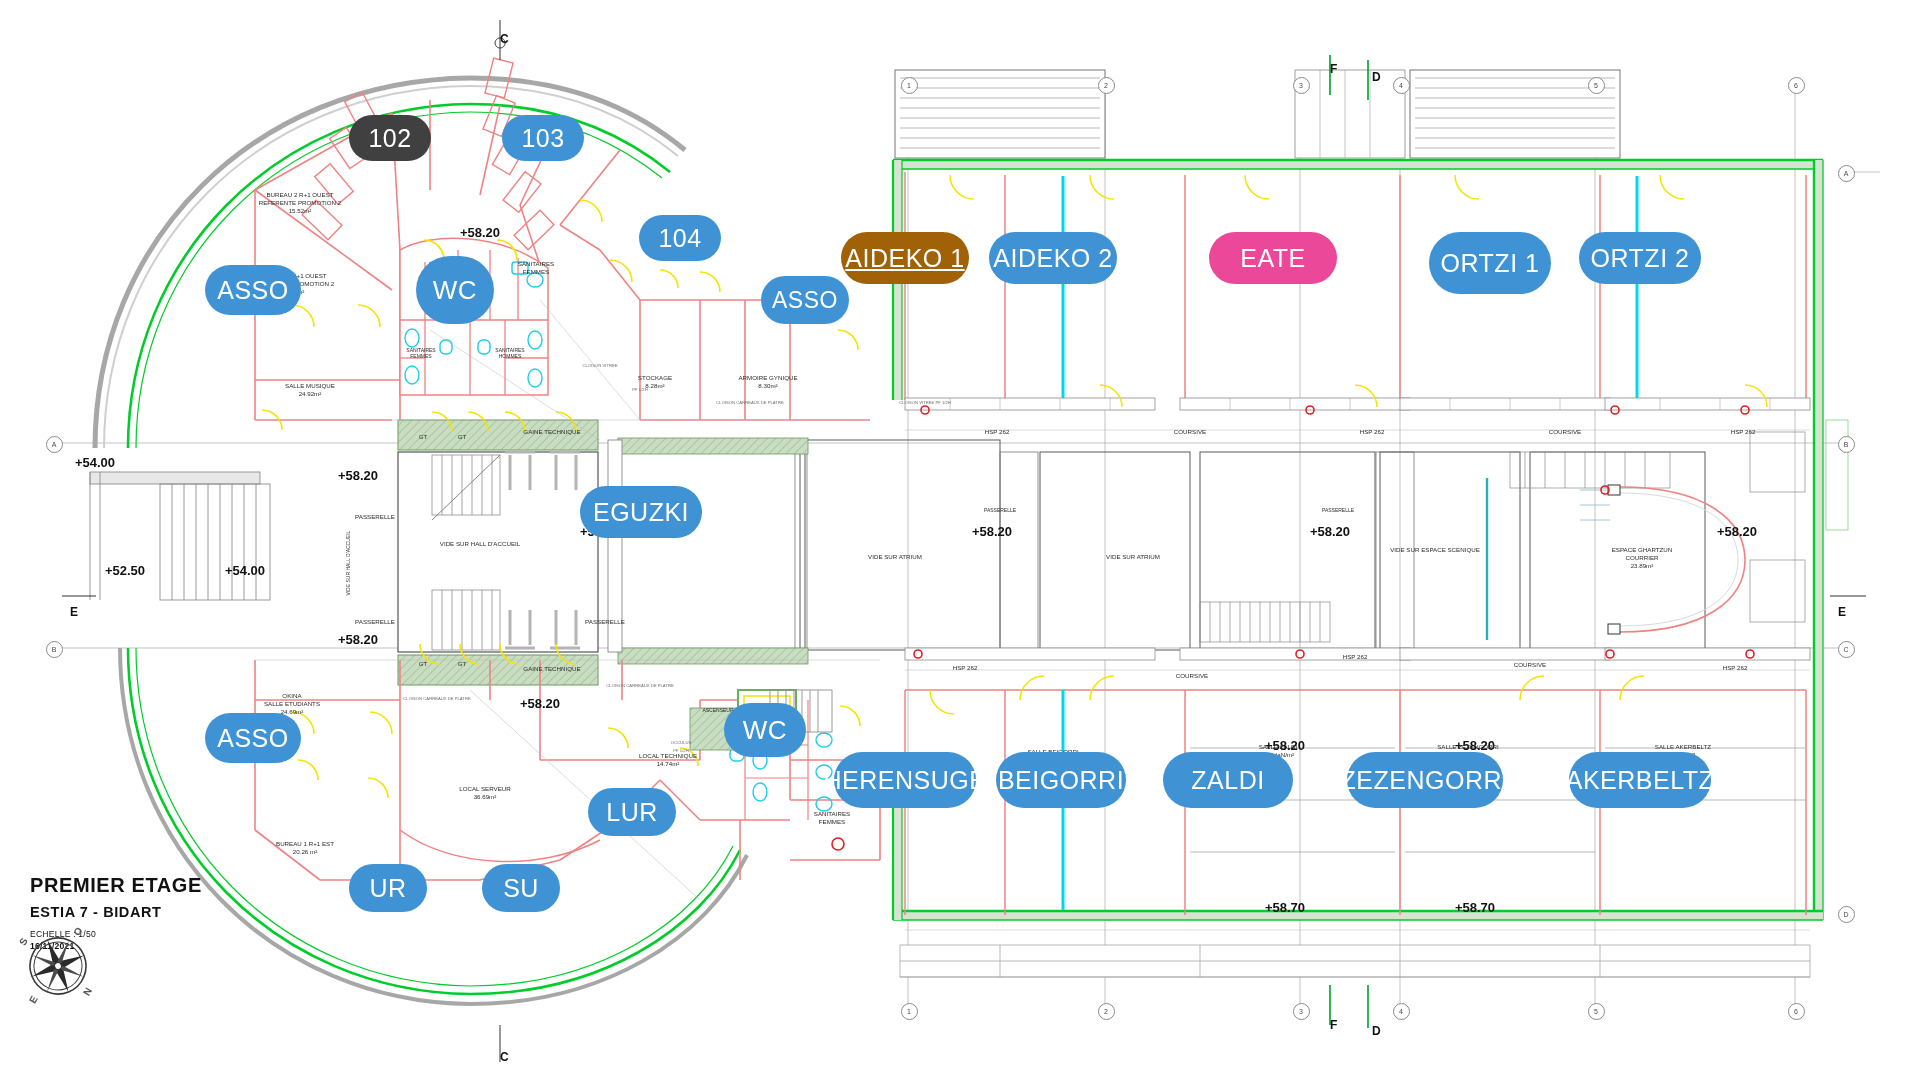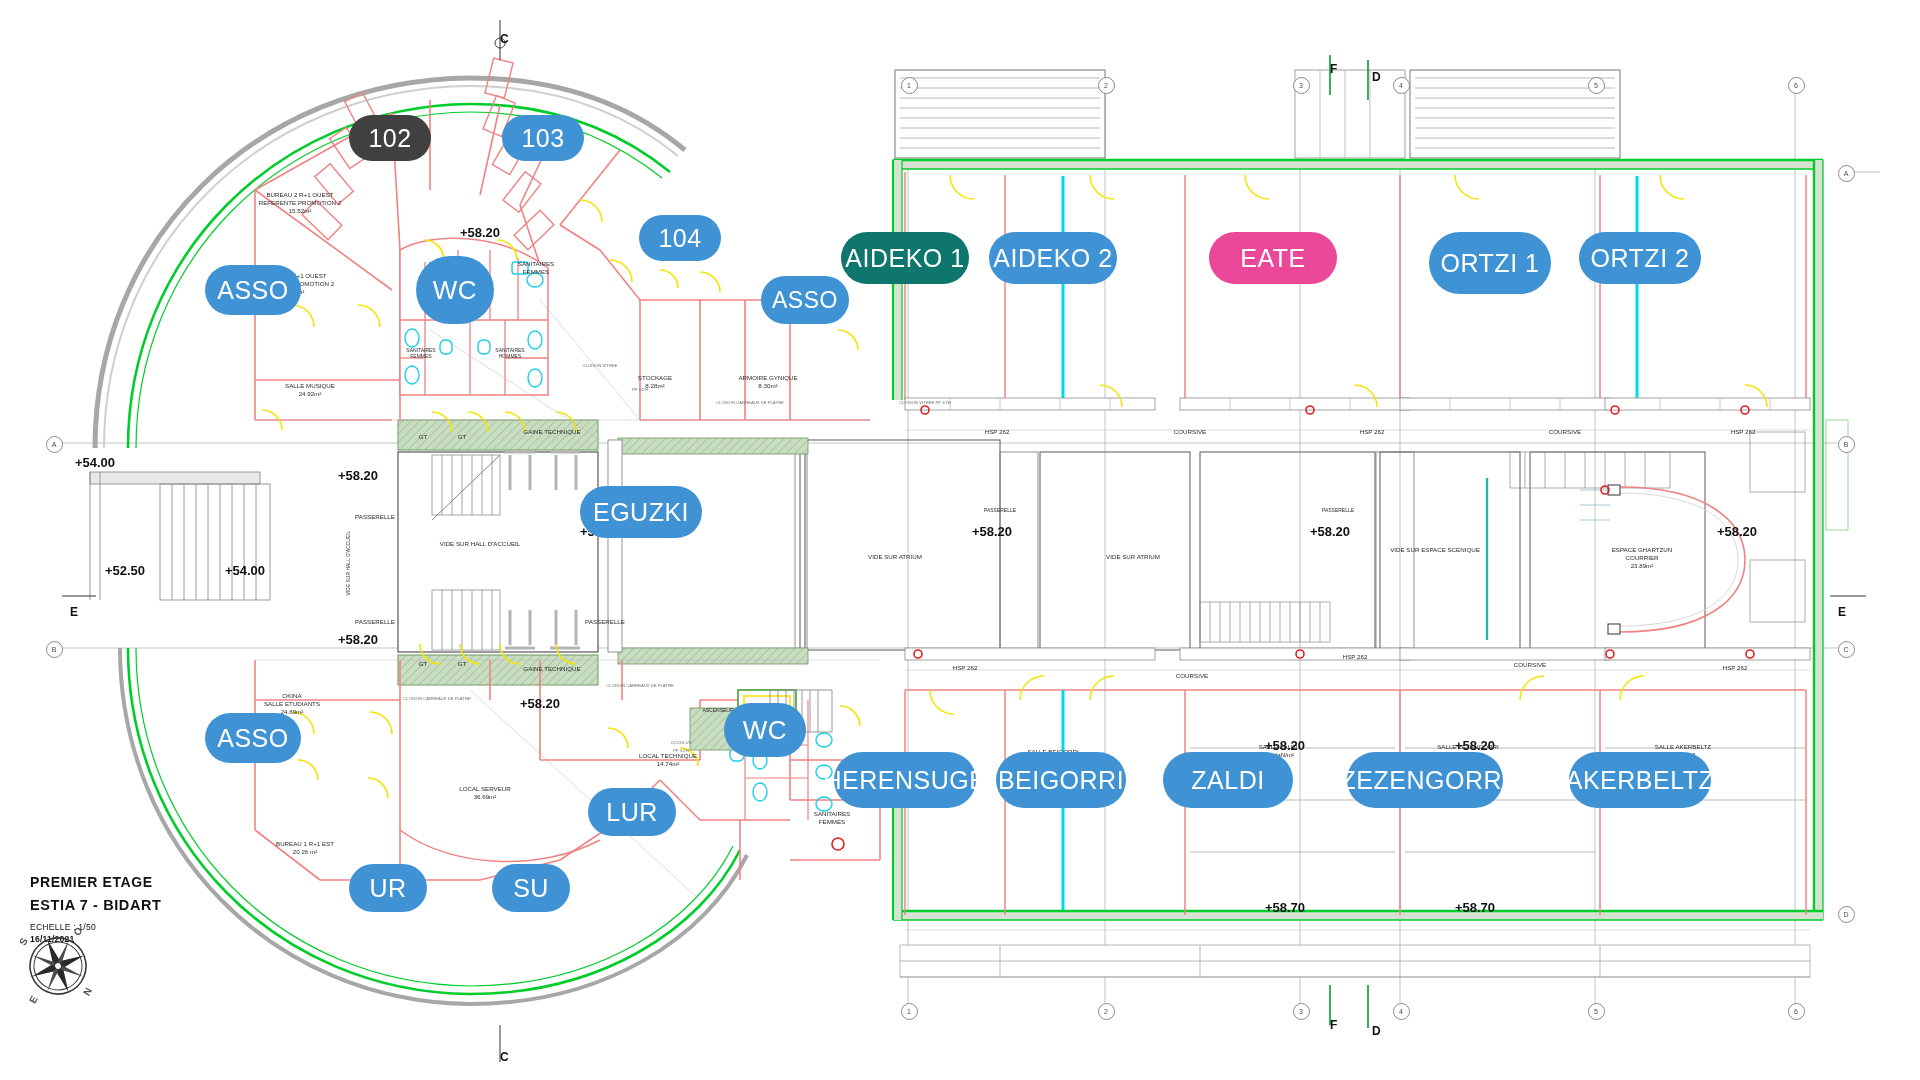--- a/index.html
+++ b/index.html
@@ -36,21 +36,21 @@
   }
   .t4{font-size:4.2px;}
   .t5{font-size:5px;}
   .t6{font-size:6.2px;}
   .ctr{transform:translateX(-50%);text-align:center;}
   .lvl{font-size:13px;font-weight:bold;color:#111;}
   .grey{color:#6d6d6d;}
 
   
   #titleblock{position:absolute;left:30px;top:874px;z-index:60;}
-  #titleblock .t1{font-size:14px;font-weight:bold;letter-spacing:.6px;color:#111;margin-bottom:7px;}
+  #titleblock .t1{font-size:20px;font-weight:bold;letter-spacing:.6px;color:#111;margin-bottom:7px;}
   #titleblock .t2{font-size:14.5px;font-weight:bold;letter-spacing:.6px;color:#111;margin-bottom:9px;}
   #titleblock .t3{font-size:8.6px;font-weight:normal;color:#111;letter-spacing:.2px;}
   #titleblock .t3b{font-size:8.6px;font-weight:bold;color:#111;letter-spacing:.2px;margin-top:2px;}
 
   #compass{position:absolute;left:22px;top:930px;width:72px;height:72px;z-index:60;}
   .cmp-l{position:absolute;font-size:10px;font-weight:bold;color:#555;}
 
   
   .secmark{position:absolute;z-index:55;font-size:12px;font-weight:bold;color:#111;}
   .grid-bub{position:absolute;z-index:52;width:15px;height:15px;border-radius:50%;
@@ -591,31 +591,31 @@
       <div class="grid-bub" style="left: 1837.5px; top: 905.5px;">D</div>
     </div>
 
   <div id="pilllayer">
       <div class="pill md" style="left: 349px; top: 115px; width: 82px; height: 46px; background: #404040; color: rgb(255, 255, 255);">102</div>
       <div class="pill md" style="left: 502px; top: 115px; width: 82px; height: 46px; background: rgb(63, 147, 212); color: rgb(255, 255, 255);">103</div>
       <div class="pill md" style="left: 639px; top: 215px; width: 82px; height: 46px; background: rgb(63, 147, 212); color: rgb(255, 255, 255);">104</div>
       <div class="pill md" style="left: 205px; top: 265px; width: 96px; height: 50px; background: rgb(63, 147, 212); color: rgb(255, 255, 255);">ASSO</div>
       <div class="pill lg" style="left: 416px; top: 256px; width: 78px; height: 68px; background: rgb(63, 147, 212); color: rgb(255, 255, 255);">WC</div>
       <div class="pill sm" style="left: 761px; top: 276px; width: 88px; height: 48px; background: rgb(63, 147, 212); color: rgb(255, 255, 255);">ASSO</div>
-      <div class="pill md" style="left: 841px; top: 232px; width: 128px; height: 52px; background: #0f766e; color: rgb(255, 255, 255);">AIDEKO 1</div>
+      <div class="pill md" style="left: 841px; top: 232px; width: 128px; height: 52px; background: #a16207; color: rgb(255, 255, 255); text-decoration: underline;">AIDEKO 1</div>
       <div class="pill md" style="left: 989px; top: 232px; width: 128px; height: 52px; background: rgb(63, 147, 212); color: rgb(255, 255, 255);">AIDEKO 2</div>
       <div class="pill md" style="left: 1209px; top: 232px; width: 128px; height: 52px; background: #ec4899; color: rgb(255, 255, 255);">EATE</div>
       <div class="pill md" style="left: 1429px; top: 232px; width: 122px; height: 62px; background: rgb(63, 147, 212); color: rgb(255, 255, 255);">ORTZI 1</div>
       <div class="pill md" style="left: 1579px; top: 232px; width: 122px; height: 52px; background: rgb(63, 147, 212); color: rgb(255, 255, 255);">ORTZI 2</div>
       <div class="pill md" style="left: 580px; top: 486px; width: 122px; height: 52px; background: rgb(63, 147, 212); color: rgb(255, 255, 255);">EGUZKI</div>
       <div class="pill md" style="left: 205px; top: 713px; width: 96px; height: 50px; background: rgb(63, 147, 212); color: rgb(255, 255, 255);">ASSO</div>
       <div class="pill lg" style="left: 724px; top: 703px; width: 82px; height: 54px; background: rgb(63, 147, 212); color: rgb(255, 255, 255);">WC</div>
       <div class="pill md" style="left: 588px; top: 788px; width: 88px; height: 48px; background: rgb(63, 147, 212); color: rgb(255, 255, 255);">LUR</div>
       <div class="pill md" style="left: 349px; top: 864px; width: 78px; height: 48px; background: rgb(63, 147, 212); color: rgb(255, 255, 255);">UR</div>
-      <div class="pill md" style="left: 492px; top: 864px; width: 78px; height: 48px; background: rgb(63, 147, 212); color: rgb(255, 255, 255);">SU</div>
+      <div class="pill md" style="left: 482px; top: 864px; width: 78px; height: 48px; background: rgb(63, 147, 212); color: rgb(255, 255, 255);">SU</div>
       <div class="pill md" style="left: 834px; top: 752px; width: 142px; height: 56px; background: rgb(63, 147, 212); color: rgb(255, 255, 255);">HERENSUGE</div>
       <div class="pill md" style="left: 988px; top: 752px; width: 130px; height: 56px; background: rgb(63, 147, 212); color: rgb(255, 255, 255); margin-left: 8px;">BEIGORRI</div>
       <div class="pill md" style="left: 1163px; top: 752px; width: 130px; height: 56px; background: rgb(63, 147, 212); color: rgb(255, 255, 255);">ZALDI</div>
       <div class="pill md" style="left: 1347px; top: 752px; width: 156px; height: 56px; background: rgb(63, 147, 212); color: rgb(255, 255, 255);">ZEZENGORRI</div>
       <div class="pill md" style="left: 1569px; top: 752px; width: 142px; height: 56px; background: rgb(63, 147, 212); color: rgb(255, 255, 255);">AKERBELTZ</div>
     </div>
 
   <div id="levellayer">
       <div class="txt lvl ctr" style="left: 480px; top: 225px;">+58.20</div>
       <div class="txt lvl ctr" style="left: 95px; top: 455px;">+54.00</div>

